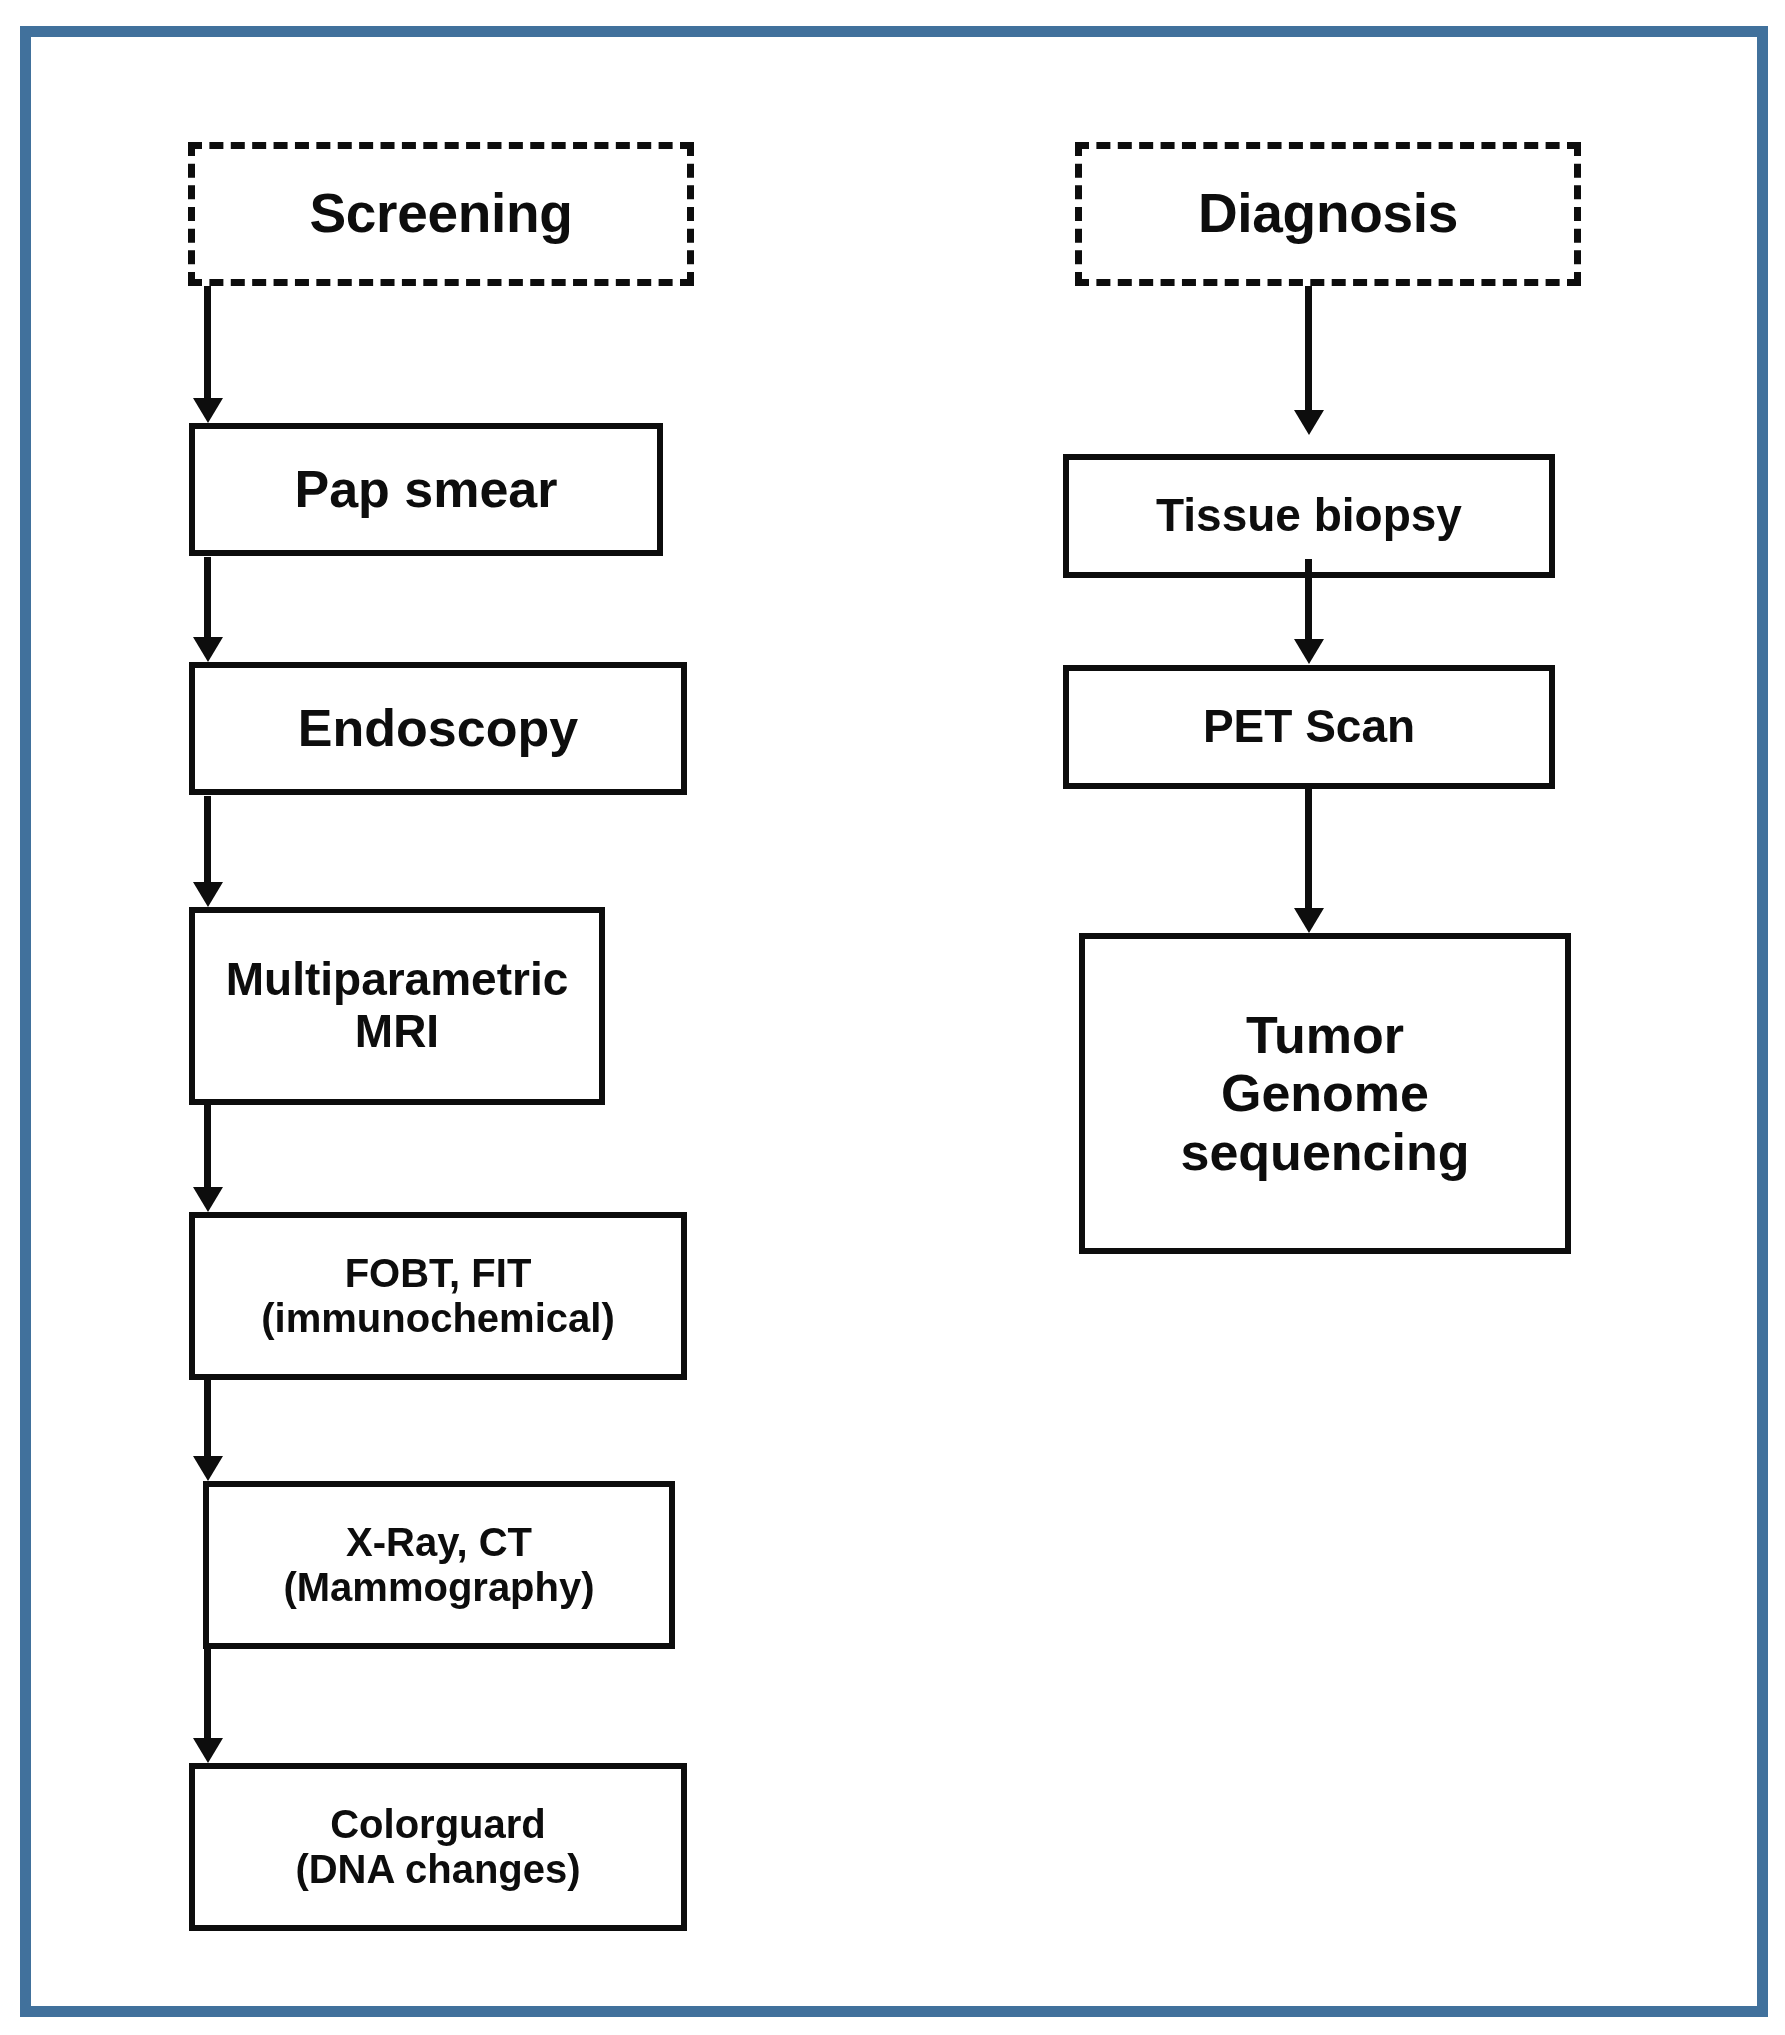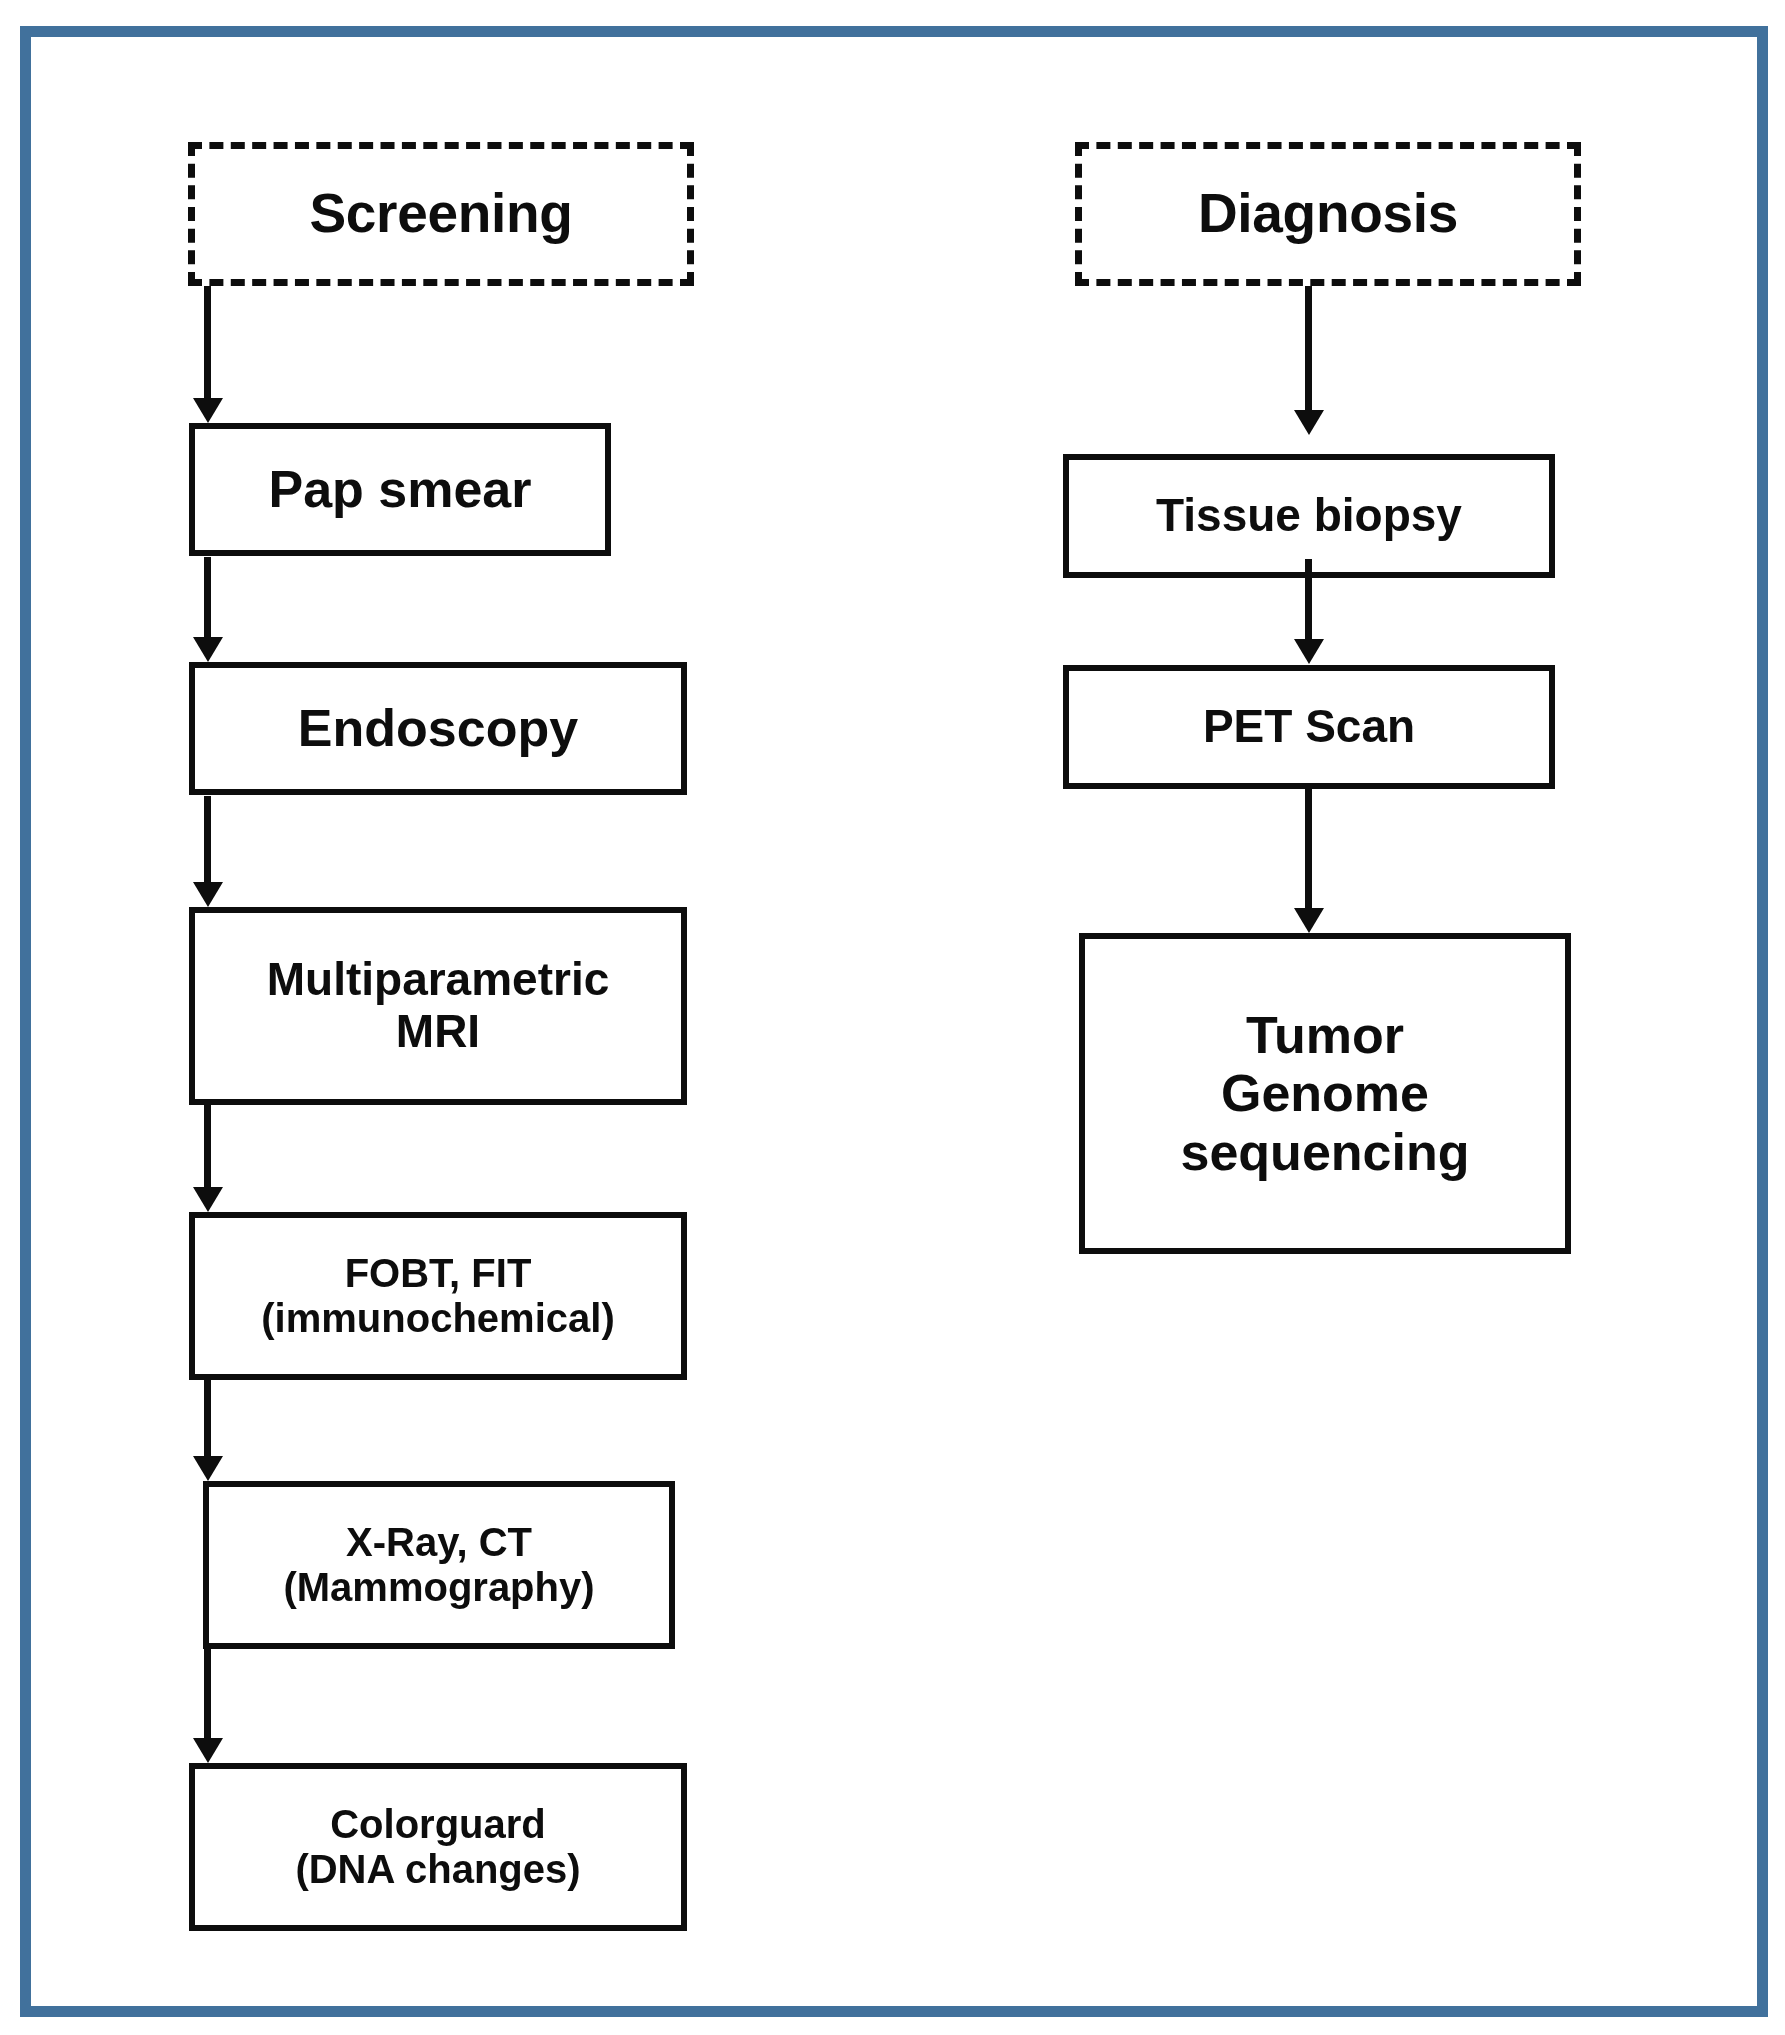--- a/index.html
+++ b/index.html
@@ -97,39 +97,39 @@
 
   <div class="node header" style="left:188px; top:142px; width:506px; height:144px;">
     <span class="line t-header">Screening</span>
   </div>
 
   <div class="connector" style="left:204px; top:286px; width:6.6px; height:137px;">
     <div class="stem" style="height:113px;"></div>
     <div class="head" style="top:112px;"></div>
   </div>
 
-  <div class="node" style="left:189px; top:423px; width:422px; height:133px;">
+  <div class="node" style="left:189px; top:423px; width:474px; height:133px;">
     <span class="line t-xl">Pap smear</span>
   </div>
 
   <div class="connector" style="left:204px; top:557px; width:6.6px; height:106px;">
     <div class="stem" style="height:82px;"></div>
     <div class="head" style="top:80px;"></div>
   </div>
 
   <div class="node" style="left:189px; top:662px; width:498px; height:133px;">
     <span class="line t-xl">Endoscopy</span>
   </div>
 
   <div class="connector" style="left:204px; top:796px; width:6.6px; height:112px;">
     <div class="stem" style="height:88px;"></div>
     <div class="head" style="top:86px;"></div>
   </div>
 
-  <div class="node" style="left:189px; top:907px; width:498px; height:198px;">
+  <div class="node" style="left:189px; top:907px; width:416px; height:198px;">
     <span class="line t-lg">Multiparametric</span>
     <span class="line t-lg">MRI</span>
   </div>
 
   <div class="connector" style="left:204px; top:1105px; width:6.6px; height:107px;">
     <div class="stem" style="height:83px;"></div>
     <div class="head" style="top:82px;"></div>
   </div>
 
   <div class="node" style="left:189px; top:1212px; width:498px; height:168px;text-align:center;">

